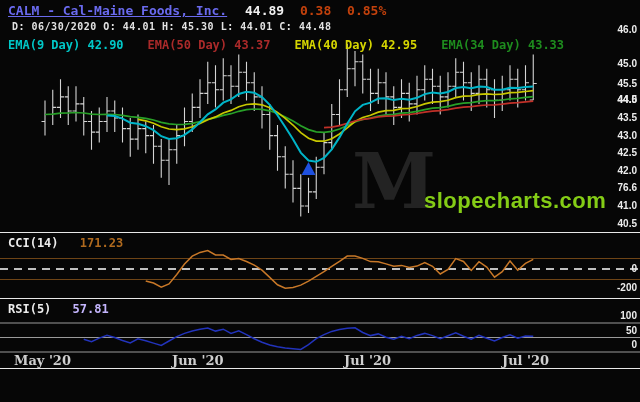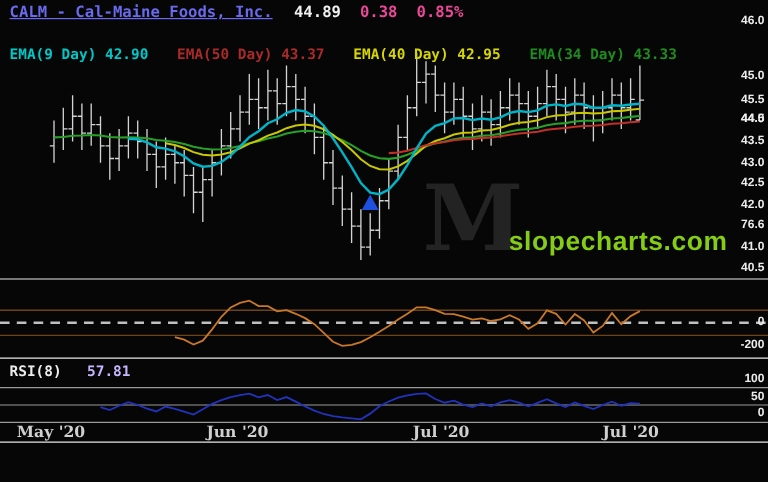--- a/index.html
+++ b/index.html
@@ -1,21 +1,21 @@
 <!DOCTYPE html>
 <html><head>
 <meta charset="utf-8">
 <style>
   html,body{margin:0;padding:0;background:#000;}
   .root{position:relative;width:640px;height:402px;background:#060606;overflow:hidden;
         font-family:"DejaVu Sans Mono",monospace;}
   .hline1{position:absolute;left:8px;top:3px;font-size:13px;font-weight:bold;white-space:nowrap;z-index:5;}
   .ticker{color:#6a6aee;text-decoration:underline;cursor:pointer;}
   .px{color:#f0f0f0;margin-left:10px;}
-  .chg{color:#ec4899;margin-left:8px;}
+  .chg{color:#c2410c;margin-left:8px;}
   .hline2{position:absolute;left:12px;top:21px;font-size:10px;font-weight:bold;color:#e2e2e2;
           letter-spacing:.5px;white-space:nowrap;z-index:5;}
   .hline3{position:absolute;left:8px;top:38px;font-size:12px;font-weight:bold;white-space:nowrap;z-index:5;}
   .hline3 span{margin-right:24px;}
   .panel-label{position:absolute;font-size:12px;font-weight:bold;color:#ececec;z-index:5;}
   .panel-val{margin-left:14px;}
   .yaxis span{position:absolute;right:3px;font-size:10px;font-weight:bold;color:#ececec;
               font-family:"Liberation Sans",sans-serif;z-index:4;}
   .months span{position:absolute;top:353px;font-size:13px;font-weight:bold;color:#cfcfcf;
                font-family:"DejaVu Serif",serif;z-index:4;text-align:center;}
@@ -52,29 +52,34 @@
 
   <div class="wm-logo">M</div>
   <div class="wm-site">slopecharts.com</div>
 
   <div class="hline1">
     <span class="ticker">CALM - Cal-Maine Foods, Inc.</span>
     <span class="px">44.89</span>
     <span class="chg">0.38</span>
     <span class="chg">0.85%</span>
   </div>
+  <div class="hline2">D: 06/30/2020 O: 44.01 H: 45.30 L: 44.01 C: 44.48</div>
   <div class="hline3" id="ema-legend"><span style="color: rgb(0, 200, 200);">EMA(9 Day) 42.90</span><span style="color: rgb(170, 42, 42);">EMA(50 Day) 43.37</span><span style="color: rgb(214, 214, 0);">EMA(40 Day) 42.95</span><span style="color: rgb(30, 140, 30);">EMA(34 Day) 43.33</span></div>
 
+  <div class="panel-label" style="left:8px;top:236px;">
+    <span>CCI(14)</span>
+    <span class="panel-val" id="cci-val" style="color: rgb(176, 106, 30);">171.23</span>
+  </div>
   <div class="panel-label" style="left:8px;top:302px;">
-    <span>RSI(8)</span>
+    <span>RSI(5)</span>
     <span class="panel-val" id="rsi-val" style="color: #c4b5fd; margin-top: 12px;">57.81</span>
   </div>
 
   <div class="yaxis" id="price-yaxis">
-      <span style="top: 12px;">46.0</span>
+      <span style="top: 24px;">46.0</span>
       <span style="top: 41.6px; margin-top: 36px;">45.5</span>
       <span style="top: 58px; margin-left: 34px;">45.0</span>
       <span style="top: 94px;">44.5</span>
       <span style="top: 94.4px;">44.0</span>
       <span style="top: 112px;">43.5</span>
       <span style="top: 129.6px;">43.0</span>
       <span style="top: 147.2px;">42.5</span>
       <span style="top: 164.8px;">42.0</span>
       <span style="top: 182.4px;">76.6</span>
       <span style="top: 200px;">41.0</span>

